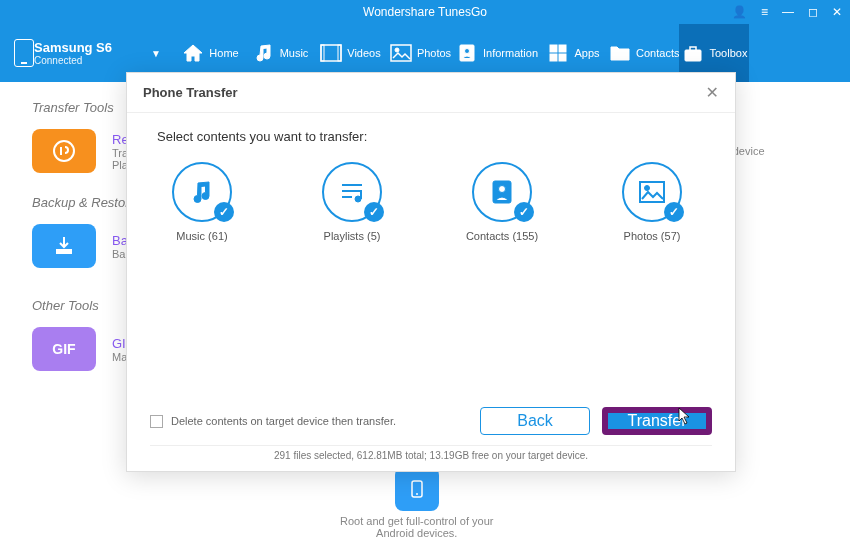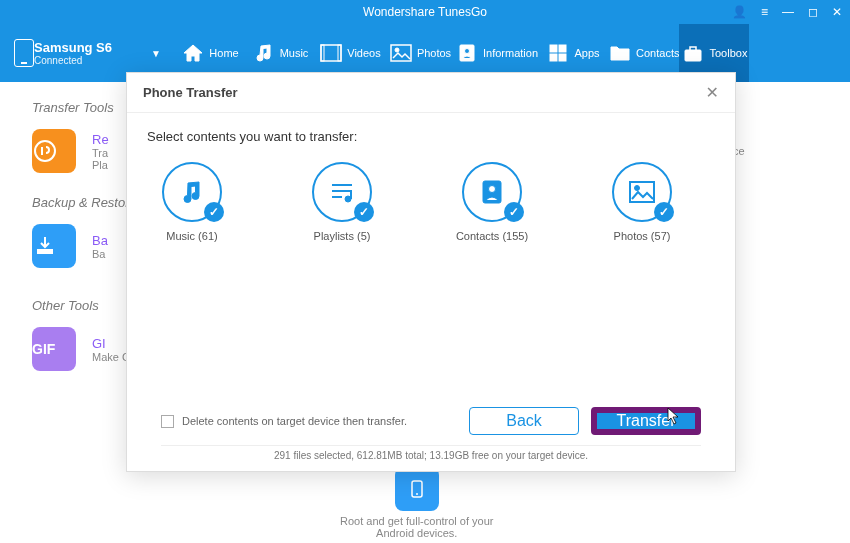--- a/index.html
+++ b/index.html
@@ -22,46 +22,46 @@
 .nav { display: flex; flex: 1; }
 .nav-item { flex: 0 0 70px; display: flex; flex-direction: row; align-items: center; justify-content: center; color: #fff; font-size: 11px; gap: 4px; cursor: pointer; height: 58px; }
 .nav-item.active { background: #0b6fb8; }
 .nav-icon { width: 24px; height: 22px; display: flex; align-items: center; justify-content: center; }
 .nav-icon svg { fill: #fff; stroke: #fff; }
 
 
 .main { background: #fff; height: 461px; padding: 18px 32px; position: relative; }
 .section-title { color: #777; font-size: 13px; font-style: italic; margin-bottom: 14px; }
 .card-row { display: flex; align-items: center; gap: 16px; margin-bottom: 22px; }
-.tile { width: 44px; height: 44px; border-radius: 8px; display: flex; align-items: center; justify-content: flex-start; color: #fff; }
+.tile { width: 64px; height: 44px; border-radius: 8px; display: flex; align-items: center; justify-content: center; color: #fff; }
 .tile.orange { background: #f7901e; }
 .tile.blue { background: #2e9ef7; }
 .tile.purple { background: #a97ef0; }
 .card-text .tl { font-size: 13px; color: #8b5cf6; }
 .card-text .desc { font-size: 11px; color: #888; }
 
 .root-card { position: absolute; left: 340px; bottom: 4px; text-align: center; color: #888; font-size: 11px; }
 .root-card .roottool { width: 44px; height: 44px; background: #2e9ef7; border-radius: 8px; margin: 0 auto 4px; display:flex;align-items:center;justify-content:center;}
 
 
 .modal { position: absolute; top: 72px; left: 126px; width: 610px; height: 400px; background: #fff; border: 1px solid #ddd; box-shadow: 0 4px 24px rgba(0,0,0,0.15); z-index: 10; display: flex; flex-direction: column; }
 .modal-header { display: flex; align-items: center; justify-content: space-between; padding: 10px 16px; border-bottom: 1px solid #eee; }
 .modal-header .title { font-size: 13px; font-weight: 600; color: #444; }
 .modal-header .close { font-size: 16px; color: #888; cursor: pointer; }
-.modal-body { padding: 16px 20px; flex: 1; }
+.modal-body { padding: 16px 30px; flex: 1; }
 .modal-body .prompt { font-size: 13px; color: #333; margin-bottom: 18px; }
 .content-grid { display: flex; flex-wrap: wrap; gap: 40px 60px; }
 .content-item { width: 90px; text-align: center; cursor: pointer; }
 .circle { width: 60px; height: 60px; border: 2px solid #1a93e3; border-radius: 50%; margin: 0 auto 8px; display: flex; align-items: center; justify-content: center; position: relative; }
 .circle svg { fill: #1a93e3; stroke: #1a93e3; }
 .check { position: absolute; right: -4px; bottom: -2px; width: 20px; height: 20px; background: #1a93e3; border-radius: 50%; display: flex; align-items: center; justify-content: center; }
 .check::after { content: "✓"; color: #fff; font-size: 12px; font-weight: bold; }
 .content-item .lbl { font-size: 11px; color: #555; }
 
-.modal-footer { padding: 12px 34px 10px; }
+.modal-footer { padding: 12px 23px 10px; }
 .footer-row { display: flex; align-items: center; justify-content: space-between; }
 .checkbox-row { display: flex; align-items: center; gap: 8px; font-size: 11px; color: #666; }
 .checkbox { width: 13px; height: 13px; border: 1px solid #aaa; cursor: pointer; }
 .btn-group { display: flex; gap: 12px; align-items: center; }
 .btn { width: 110px; height: 28px; border-radius: 4px; display: flex; align-items: center; justify-content: center; font-size: 16px; cursor: pointer; }
 .btn-back { border: 1px solid #1a93e3; color: #1a93e3; background: #fff; }
 .btn-transfer { background: #1a93e3; color: #fff; border: 6px solid #701a75; position: relative; }
 .cursor { position: absolute; right: 14px; bottom: 4px; }
 .statusbar { text-align: center; font-size: 10px; color: #777; margin-top: 10px; border-top: 1px solid #eee; padding-top: 4px; }
 </style>

